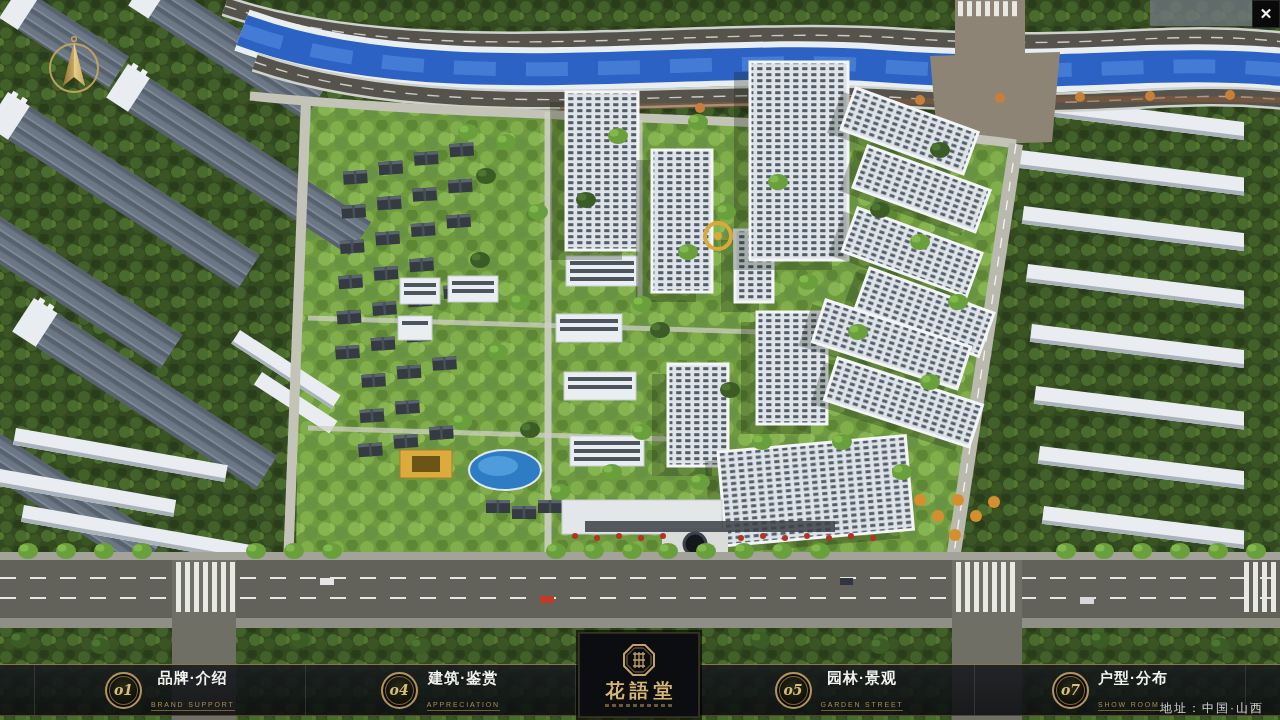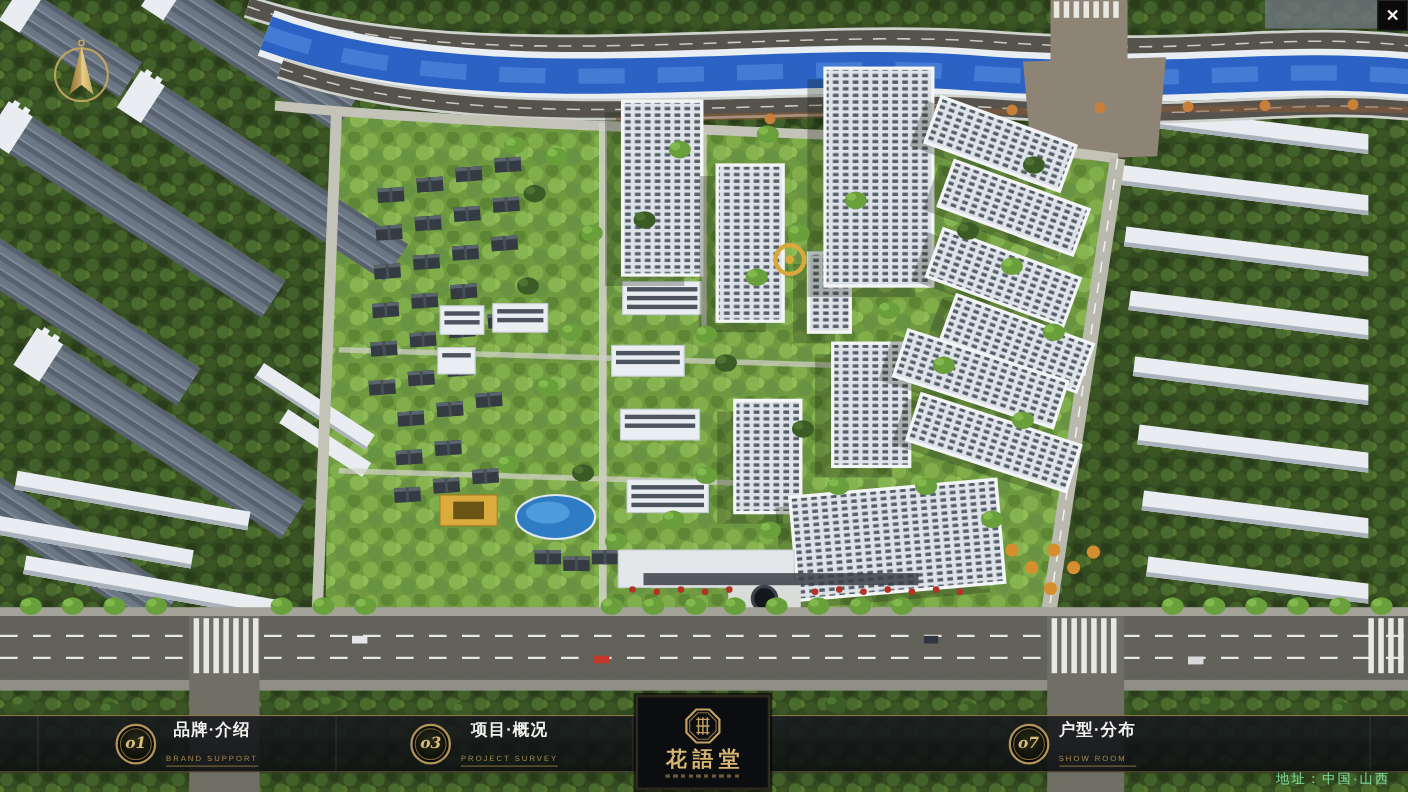--- a/index.html
+++ b/index.html
@@ -7,21 +7,21 @@
          font-family:"Liberation Sans",sans-serif;background:#44602c;}
   svg.scene{position:absolute;left:0;top:0;}
 
   
   .close-btn{position:absolute;top:0;right:0;width:28px;height:28px;z-index:6;
     background:#0a0a0a;color:#f4f4f4;display:flex;align-items:center;justify-content:center;
     font-size:15px;font-weight:bold;cursor:pointer;border:1px solid #262626;box-sizing:border-box;}
   .compass{position:absolute;left:42px;top:32px;width:64px;height:68px;z-index:5;}
 
   
-  .navbar{position:absolute;left:0;right:0;top:650px;height:50px;z-index:4;display:flex;
+  .navbar{position:absolute;left:0;right:0;top:664px;height:50px;z-index:4;display:flex;
     background:linear-gradient(180deg,rgba(24,26,31,.88),rgba(11,13,16,.87));
     border-top:1px solid rgba(172,142,82,.8);border-bottom:1px solid rgba(172,142,82,.35);}
   .nav-group{flex:1;display:flex;}
   .nav-group.left{padding-left:34px;}
   .nav-group.right{padding-right:34px;}
   .nav-item{flex:1;display:flex;align-items:center;justify-content:center;gap:9px;
     border-right:1px solid rgba(255,255,255,.11);cursor:pointer;}
   .nav-group.left .nav-item:first-child{border-left:1px solid rgba(255,255,255,.11);}
   .medal{width:33px;height:33px;border-radius:50%;flex:none;display:flex;align-items:center;justify-content:center;
     background:radial-gradient(circle at 50% 40%,#272a1a,#0a0b07 72%);
@@ -37,21 +37,21 @@
     background:#0b0d10;border:1px solid #363121;box-sizing:border-box;
     box-shadow:0 0 0 2px rgba(0,0,0,.6),inset 0 0 0 1px rgba(152,126,72,.28);
     display:flex;flex-direction:column;align-items:center;justify-content:center;gap:4px;}
   .logo-emblem{width:34px;height:34px;}
   .logo-title{font-family:"DejaVu Serif",serif;font-size:19px;font-weight:bold;color:#d6b671;
     letter-spacing:5px;text-indent:5px;line-height:1;}
   .logo-rule{width:68px;height:3px;opacity:.75;
     background:repeating-linear-gradient(90deg,#8a7340 0 4px,transparent 4px 7px);}
 
   .address{position:absolute;right:16px;top:700px;z-index:5;font-size:12px;
-    color:#86efac;letter-spacing:2px;opacity:.9;}
+    color:#e5e5e5;letter-spacing:2px;opacity:.9;}
 </style>
 </head>
 <body>
 
 <div class="stage">
 
 <svg class="scene" width="1280" height="720" viewBox="0 0 1280 720">
   <defs>
     <pattern id="folA" width="26" height="26" patternUnits="userSpaceOnUse">
       <rect width="26" height="26" fill="#33491f"></rect>
@@ -510,37 +510,46 @@
       <span class="medal">
             <b>o1</b>
           </span>
       <span class="nav-text">
         <span class="nav-title">品牌·介绍</span>
         <span class="nav-sub">BRAND SUPPORT</span>
       </span>
     </div>
 
 
+
     <div class="nav-item">
       <span class="medal">
-            <b>o3</b>
+            <b>o4</b>
           </span>
       <span class="nav-text">
-        <span class="nav-title">项目·概况</span>
-        <span class="nav-sub">PROJECT SURVEY</span>
+        <span class="nav-title">建筑·鉴赏</span>
+        <span class="nav-sub">APPRECIATION</span>
       </span>
     </div>
 
-
   </div>
 
   <div class="logo-slot" style="width:128px;"></div>
 
   <div class="nav-group right">
 
+    <div class="nav-item">
+      <span class="medal">
+            <b>o5</b>
+          </span>
+      <span class="nav-text">
+        <span class="nav-title">园林·景观</span>
+        <span class="nav-sub">GARDEN STREET</span>
+      </span>
+    </div>
 
 
     <div class="nav-item">
       <span class="medal">
             <b>o7</b>
           </span>
       <span class="nav-text">
         <span class="nav-title">户型·分布</span>
         <span class="nav-sub">SHOW ROOM</span>
       </span>

